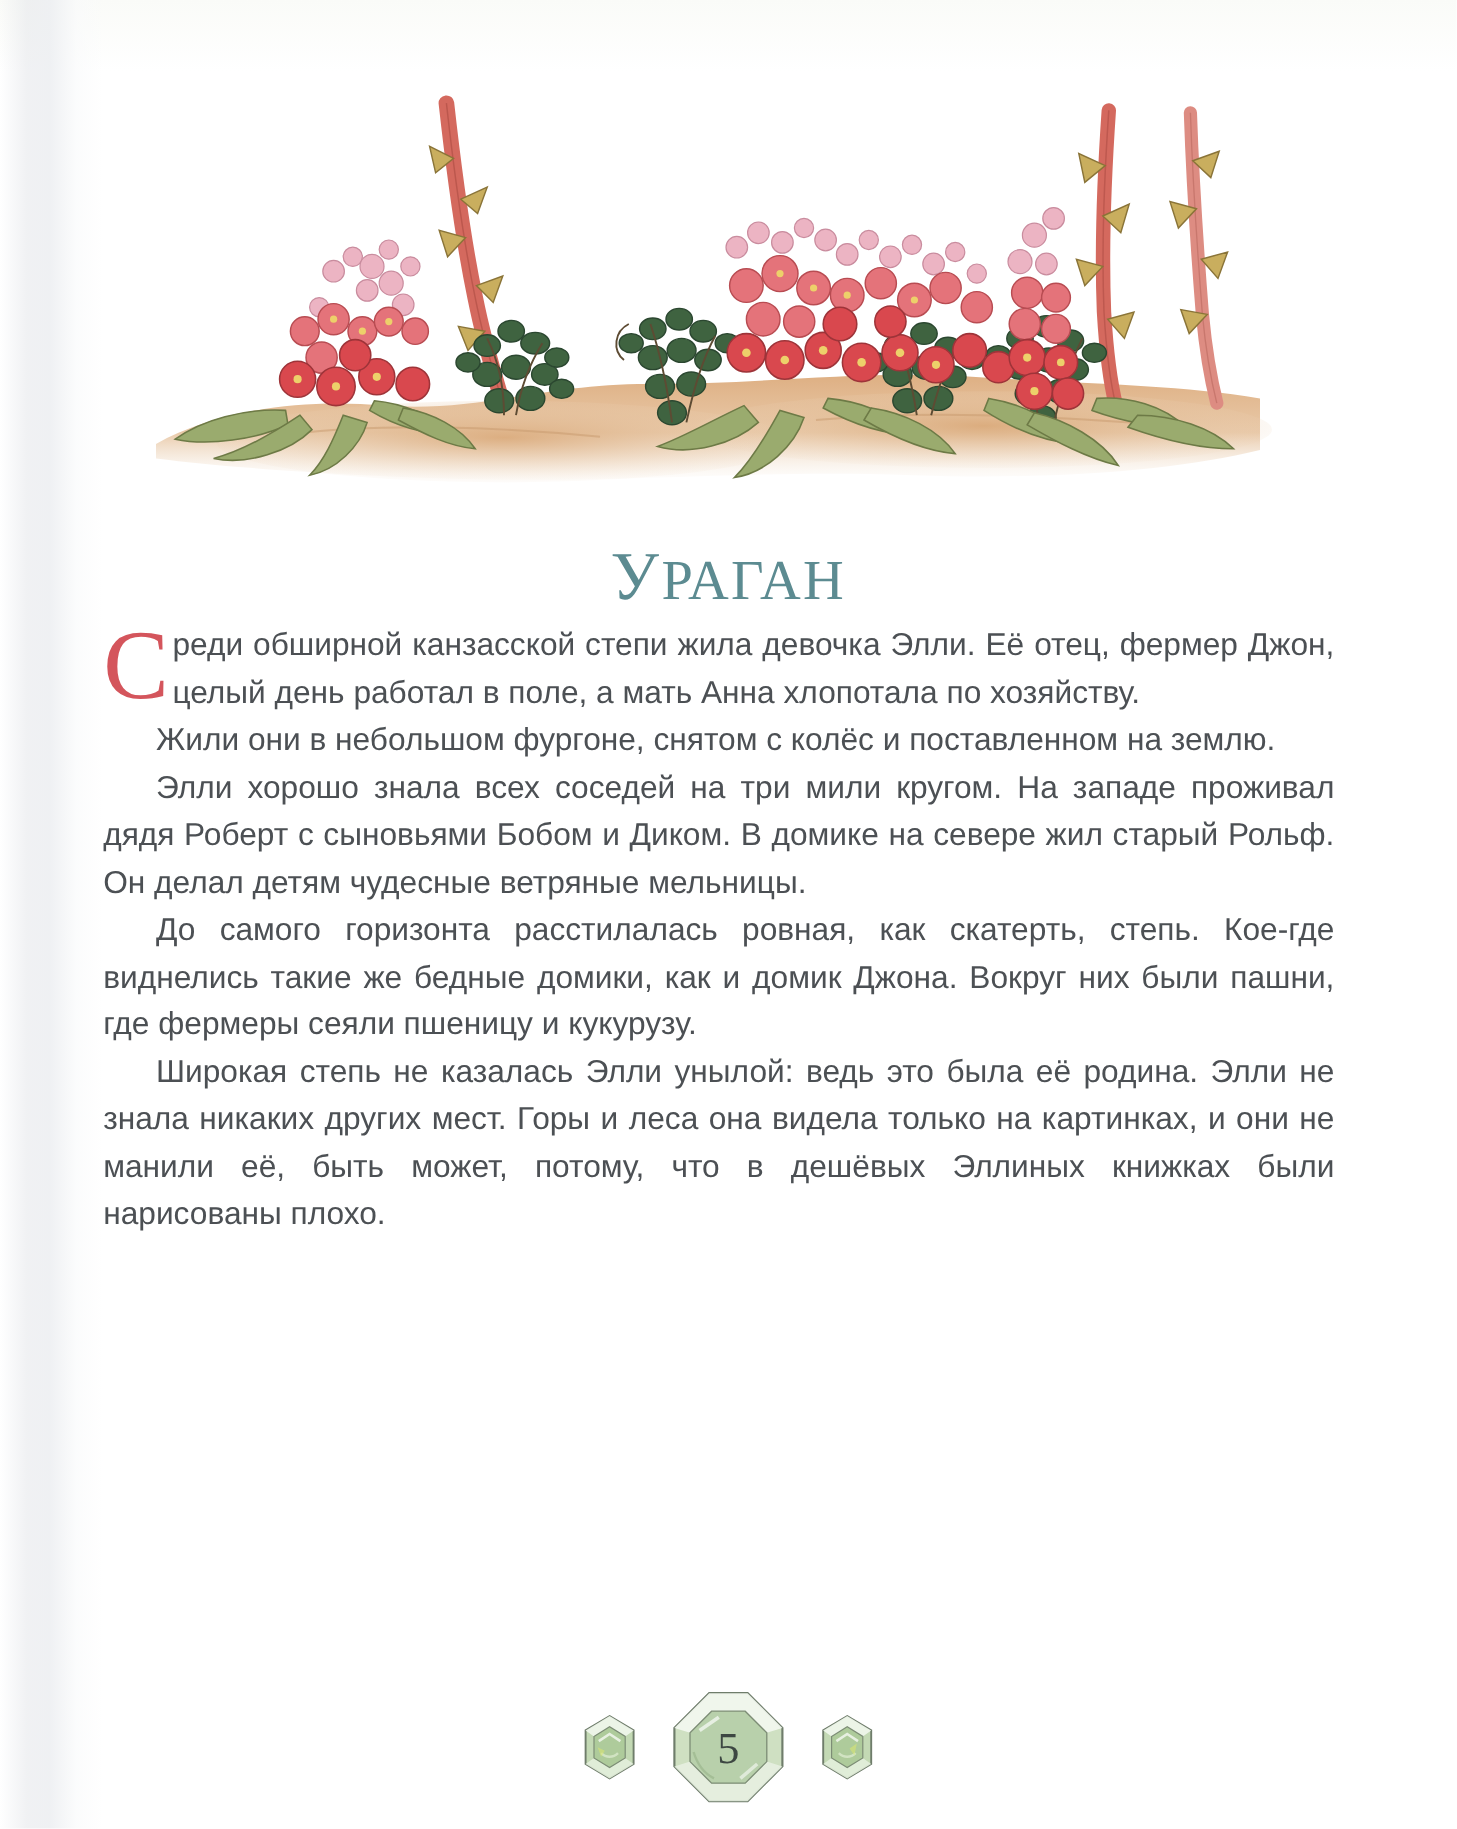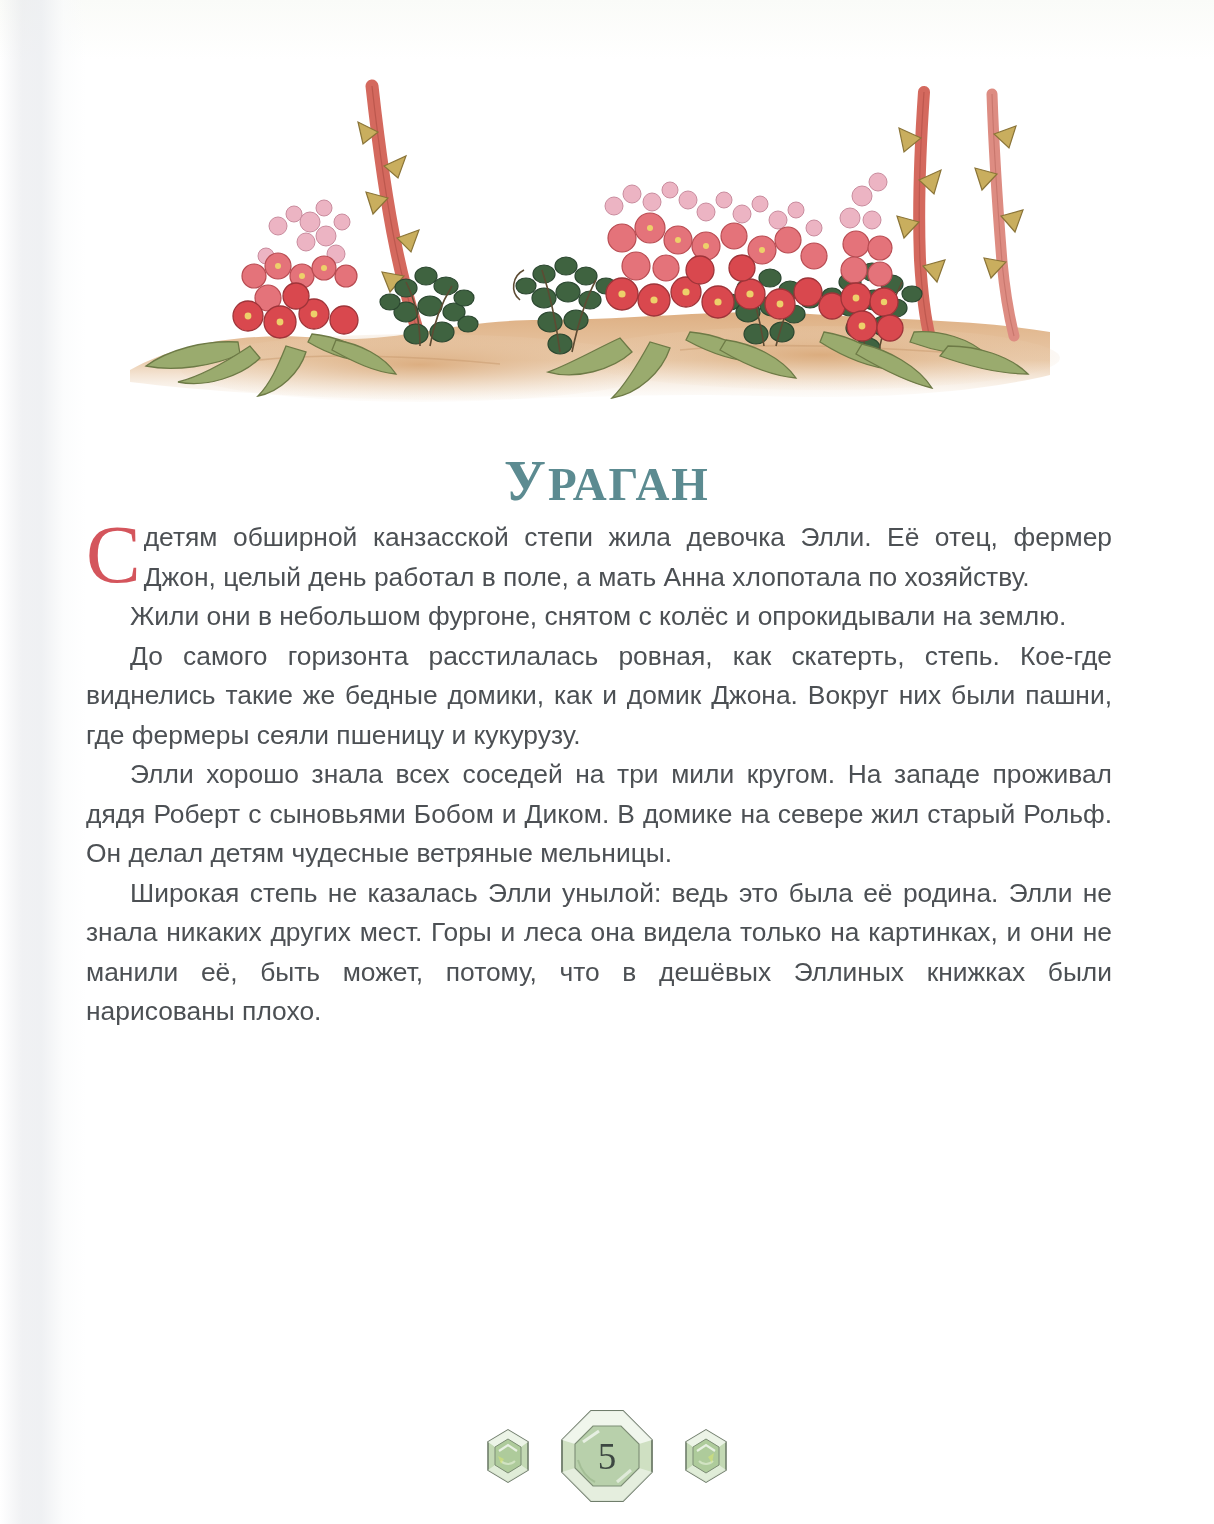--- a/index.html
+++ b/index.html
@@ -49,21 +49,21 @@
   .chapter-title {
     position: absolute;
     left: 0;
     top: 452px;
     width: 1214px;
     text-align: center;
     font-family: "Liberation Serif", "DejaVu Serif", serif;
     font-size: 47px;
     letter-spacing: 2px;
     color: #5c8b91;
-    font-weight: 700;
+    font-weight: 400;
     line-height: 1;
   }
   .chapter-title .big { font-size: 57px; }
 
   
   .body-text {
     position: absolute;
     left: 86px;
     top: 518px;
     width: 1026px;
@@ -386,24 +386,24 @@
         <path d="M736,284 C760,298 786,312 812,318 C798,296 768,280 742,274 Z"></path>
       </g>
     </svg>
   </div>
 
   <div class="chapter-title">
     <span class="big">У</span><span>РАГАН</span>
   </div>
 
   <div class="body-text">
-    <p class="first"><span class="dropcap">С</span><span>детям обширной канзасской степи жила девочка Элли. Её отец, фермер Джон, целый день работал в поле, а мать Анна хлопотала по хозяйству.</span></p>
-    <p>Жили они в небольшом фургоне, снятом с колёс и опрокидывали на землю.</p>
+    <p class="first"><span class="dropcap">С</span><span>реди обширной канзасской степи жила девочка Элли. Её отец, фермер Джон, целый день работал в поле, а мать Анна хлопотала по хозяйству.</span></p>
+    <p>Жили они в небольшом фургоне, снятом с колёс и поставленном на землю.</p>
+    <p>Элли хорошо знала всех соседей на три мили кругом. На западе проживал дядя Роберт с сыновьями Бобом и Диком. В домике на севере жил старый Рольф. Он делал детям чудесные ветряные мельницы.</p>
     <p>До самого горизонта расстилалась ровная, как скатерть, степь. Кое-где виднелись такие же бедные домики, как и домик Джона. Вокруг них были пашни, где фермеры сеяли пшеницу и кукурузу.</p>
-    <p>Элли хорошо знала всех соседей на три мили кругом. На западе проживал дядя Роберт с сыновьями Бобом и Диком. В домике на севере жил старый Рольф. Он делал детям чудесные ветряные мельницы.</p>
     <p>Широкая степь не казалась Элли унылой: ведь это была её родина. Элли не знала никаких других мест. Горы и леса она видела только на картинках, и они не манили её, быть может, потому, что в дешёвых Эллиных книжках были нарисованы плохо.</p>
   </div>
 
   <div class="page-number-deco">
 
     <svg width="62" height="62" viewBox="0 0 62 62">
       <g>
         <path d="M31,5 L51,17 L51,45 L31,57 L11,45 L11,17 Z" fill="#c3d9b4" stroke="#6f7d6b" stroke-width="1.6"></path>
         <path d="M31,5 L51,17 L44,22 L31,14 L18,22 L11,17 Z" fill="#eef5ea" opacity="0.95"></path>
         <path d="M11,45 L18,40 L31,48 L44,40 L51,45 L31,57 Z" fill="#e3eedc" opacity="0.9"></path>

